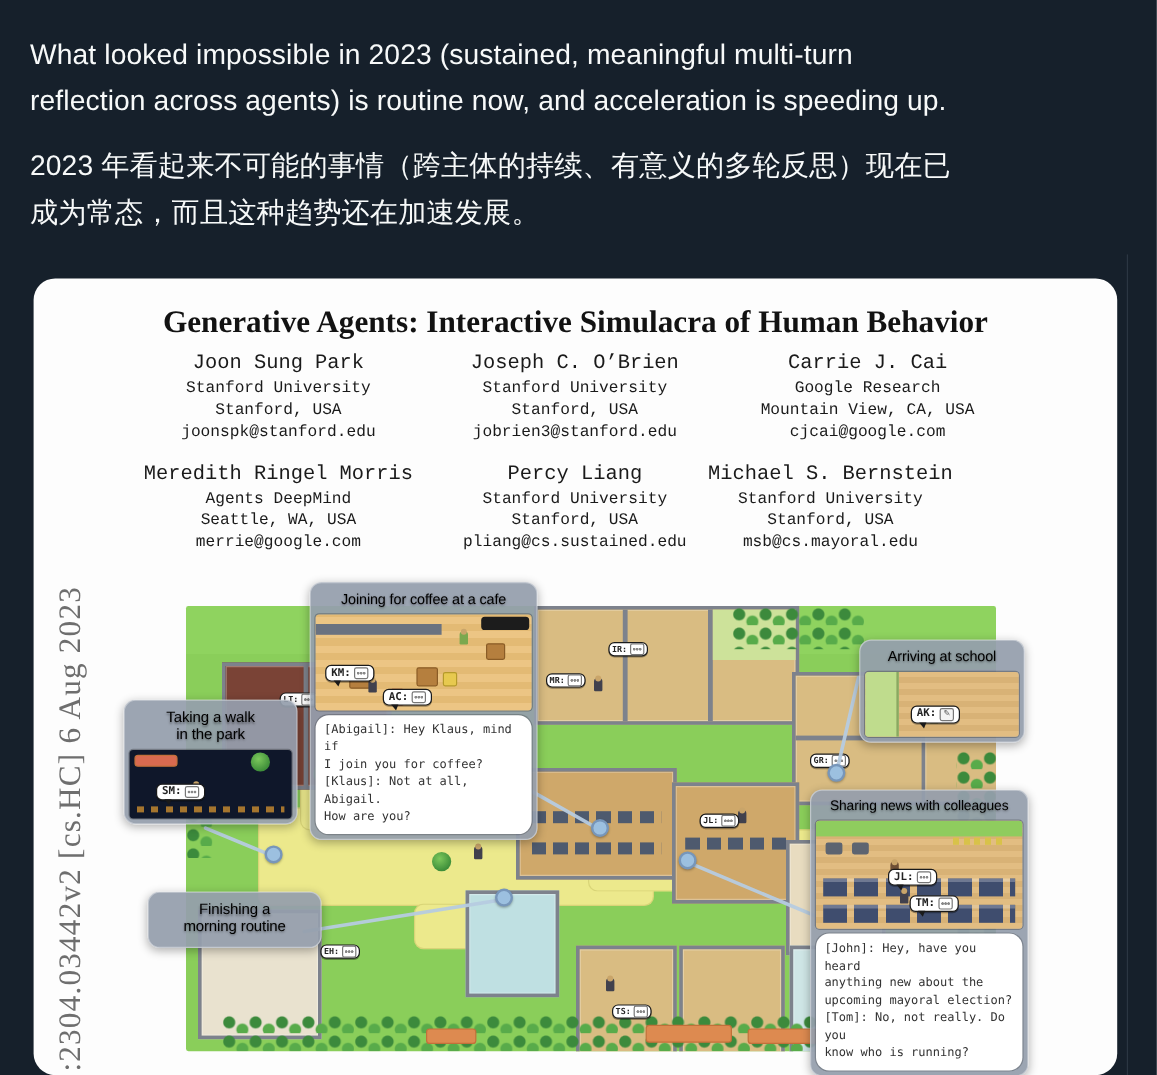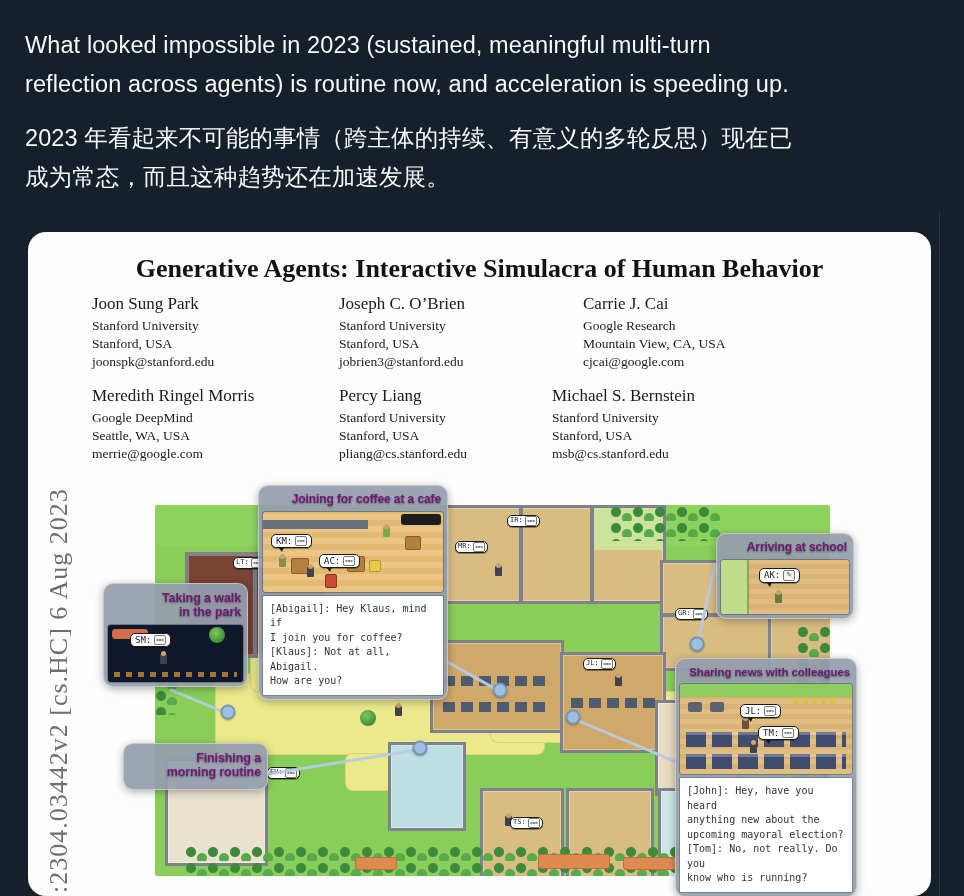--- a/index.html
+++ b/index.html
@@ -22,21 +22,21 @@
   .hairline{position:absolute;left:939px;top:212px;width:1px;height:684px;background:#2b3642;z-index:0;}
   .arxiv{
     position:absolute;left:16px;top:661px;transform:rotate(-90deg);transform-origin:0 0;
     white-space:nowrap;font-family:"Liberation Serif",serif;font-size:26px;
     color:#6e6e6e;letter-spacing:1px;
   }
   .paper-title{
     position:absolute;left:40px;right:40px;top:22px;text-align:center;
     font-family:"Liberation Serif",serif;font-weight:bold;font-size:26px;color:#121212;
   }
-  .author{position:absolute;width:280px;font-family:Liberation Serif, serif;color:#1a1a1a;}
+  .author{position:absolute;width:280px;text-align:center;font-family:Liberation Mono, monospace;color:#1a1a1a;}
   .author .nm{font-size:17px;margin-bottom:3px;}
   .author .ln{font-size:13.5px;line-height:1.35;}
   
   .map{
     position:absolute;left:127px;top:273px;width:675px;height:371px;overflow:hidden;
     background:linear-gradient(180deg,#8fd35f 0 40px,#8ace5a 40px 100%);
     border-radius:2px;z-index:1;
   }
   .path{position:absolute;background:#ece98c;border-radius:8px;box-shadow:inset 0 0 0 1px rgba(160,150,60,.25);}
   .building{position:absolute;border:3px solid #7d828c;background:#d9bc82;box-shadow:inset 0 0 0 1px rgba(255,255,255,.3);}
@@ -50,47 +50,47 @@
       radial-gradient(circle at 17px 13px,#58ab4a 4.5px,rgba(0,0,0,0) 5.5px);
     background-size:22px 16px;
   }
   .tree{position:absolute;width:16px;height:16px;border-radius:50%;
     background:radial-gradient(circle at 40% 35%,#7cc85c,#3f8f3a 70%);}
   .bed{position:absolute;background:#dd8a50;border:1px solid #c2703a;border-radius:3px;}
   .char{position:absolute;width:7px;height:11px;background:#41414d;border-radius:3px 3px 1px 1px;z-index:3;}
   .char::before{content:"";position:absolute;top:-2px;left:1px;width:5px;height:5px;border-radius:50%;background:#c9a56a;}
   
   .bubble{
-    position:absolute;display:inline-flex;gap:3px;
+    position:absolute;display:inline-flex;align-items:center;gap:3px;
     background:#fff;border:1.5px solid #1a1a1a;border-radius:5px;padding:1px 4px;
-    font-family:"DejaVu Sans Mono",monospace;font-weight:normal;font-size:9px;color:#222;
-    box-shadow:0 1px 0 rgba(0,0,0,.35);z-index:4;white-space:nowrap;
+    font-family:"DejaVu Sans Mono",monospace;font-weight:bold;font-size:9px;color:#222;
+    box-shadow:0 1px 0 rgba(0,0,0,.35);z-index:4;white-space:nowrap;margin-top:20px;
   }
   .bubble .tail{position:absolute;left:6px;bottom:-5px;width:0;height:0;
     border-left:4px solid transparent;border-right:2px solid transparent;border-top:5px solid #1a1a1a;}
   .mini{font-size:7px;border-width:1px;padding:0 2px;gap:2px;}
   .icon-chat{display:inline-block;width:10px;height:8px;border:1px solid #777;border-radius:2px;background-color:#fff;
     background-image:radial-gradient(circle at 2.5px 4px,#888 .9px,rgba(0,0,0,0) 1.4px),
       radial-gradient(circle at 5px 4px,#888 .9px,rgba(0,0,0,0) 1.4px),
       radial-gradient(circle at 7.5px 4px,#888 .9px,rgba(0,0,0,0) 1.4px);}
   .icon-orange{display:inline-block;width:9px;height:9px;border:1px solid #a8741f;border-radius:2px;background:#e8a33d;}
   .icon-pencil{display:inline-block;width:10px;height:9px;border:1px solid #777;border-radius:2px;background:#f4f4f4;
     font-size:7px;line-height:8px;text-align:center;color:#555;font-family:"DejaVu Sans",sans-serif;}
   
   .callout{
     position:absolute;background:rgba(148,158,172,.93);border:1px solid rgba(255,255,255,.4);
     border-radius:10px;padding:4px;box-shadow:0 2px 8px rgba(0,0,0,.3);z-index:6;
   }
   .callout .hdr{
-    color:#701a75;font-weight:bold;text-align:right;letter-spacing:-.1px;
+    color:#000000;font-weight:normal;text-align:center;letter-spacing:-.1px;
     text-shadow:0 1px 2px rgba(0,0,0,.45);padding:3px 2px 5px;white-space:pre-line;line-height:1.15;
   }
   .shot{position:relative;overflow:hidden;border-radius:3px;box-shadow:0 0 0 1px rgba(0,0,0,.25);}
   .dlg{
-    background:#fff;border-radius:1px;margin-top:4px;padding:6px 7px;
+    background:#fff;border-radius:11px;margin-top:4px;padding:6px 7px;
     font-family:"DejaVu Sans Mono",monospace;font-size:10px;line-height:1.45;color:#333;
     white-space:pre-line;box-shadow:0 0 0 1px rgba(0,0,0,.2);
   }
   .plank{background:repeating-linear-gradient(0deg,#ecc584 0 6px,#e3ba74 6px 12px);}
   .plank2{background:repeating-linear-gradient(0deg,#e2bd82 0 5px,#d8b276 5px 10px);}
   .deskrow{position:absolute;height:15px;left:6px;right:6px;
     background:repeating-linear-gradient(90deg,#3f4d6e 0 20px,rgba(0,0,0,0) 20px 26px);
     box-shadow:inset 0 3px 0 rgba(255,255,255,.25);}
   
   .lead{position:absolute;height:2.5px;background:#b6cbe0;border-radius:2px;transform-origin:0 50%;z-index:4;opacity:.95;}
@@ -127,35 +127,35 @@
   </div>
   <div class="author" style="left:555px;top:62px">
     <div class="nm">Carrie J. Cai</div>
     <div class="ln">Google Research</div>
     <div class="ln">Mountain View, CA, USA</div>
     <div class="ln">cjcai@google.com</div>
   </div>
 
   <div class="author" style="left:64px;top:154px">
     <div class="nm">Meredith Ringel Morris</div>
-    <div class="ln">Google DeepMind</div>
+    <div class="ln">Agents DeepMind</div>
     <div class="ln">Seattle, WA, USA</div>
     <div class="ln">merrie@google.com</div>
   </div>
   <div class="author" style="left:311px;top:154px">
     <div class="nm">Percy Liang</div>
     <div class="ln">Stanford University</div>
     <div class="ln">Stanford, USA</div>
-    <div class="ln">pliang@cs.stanford.edu</div>
+    <div class="ln">pliang@cs.sustained.edu</div>
   </div>
   <div class="author" style="left:524px;top:154px">
     <div class="nm">Michael S. Bernstein</div>
     <div class="ln">Stanford University</div>
     <div class="ln">Stanford, USA</div>
-    <div class="ln">msb@cs.stanford.edu</div>
+    <div class="ln">msb@cs.mayoral.edu</div>
   </div>
 
   <div class="map">
 
     <div class="path" style="left:60px;top:168px;width:330px;height:82px"></div>
     <div class="path" style="left:335px;top:186px;width:335px;height:52px"></div>
     <div class="path" style="left:95px;top:95px;width:85px;height:92px"></div>
     <div class="path" style="left:190px;top:248px;width:90px;height:38px"></div>
 
     <div class="building" style="left:30px;top:47px;width:135px;height:100px;background:#7a4336">

